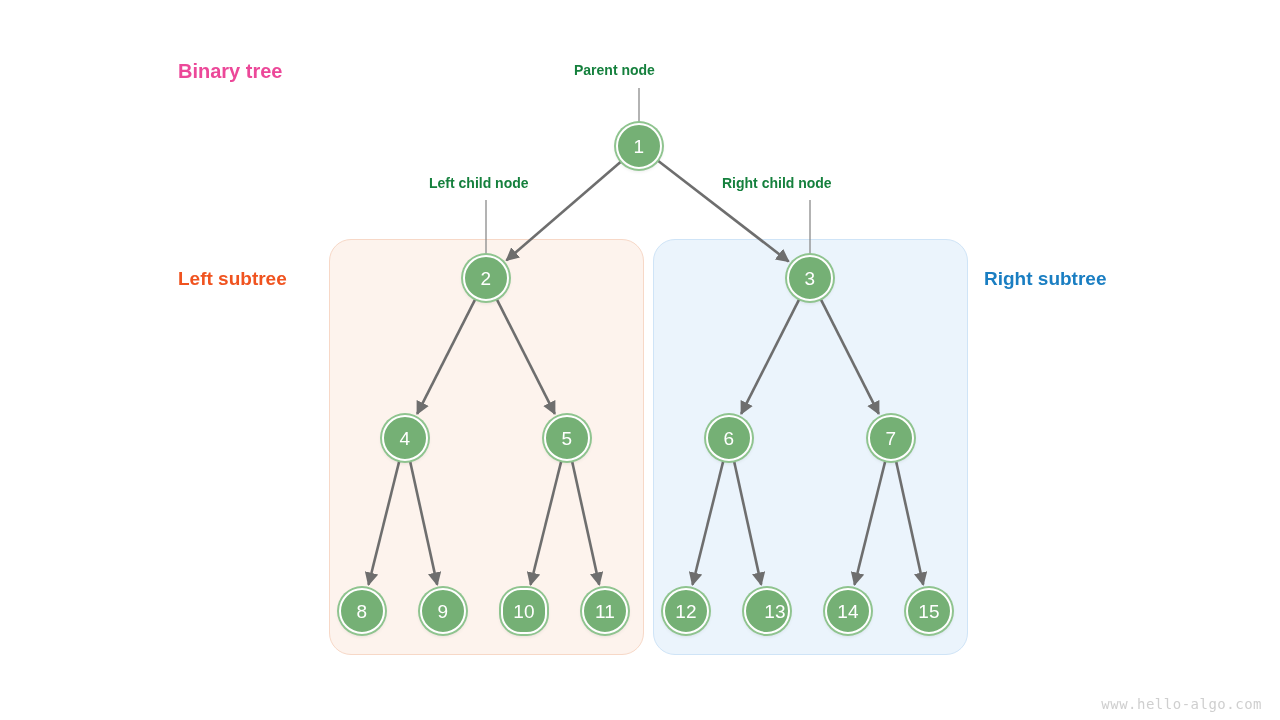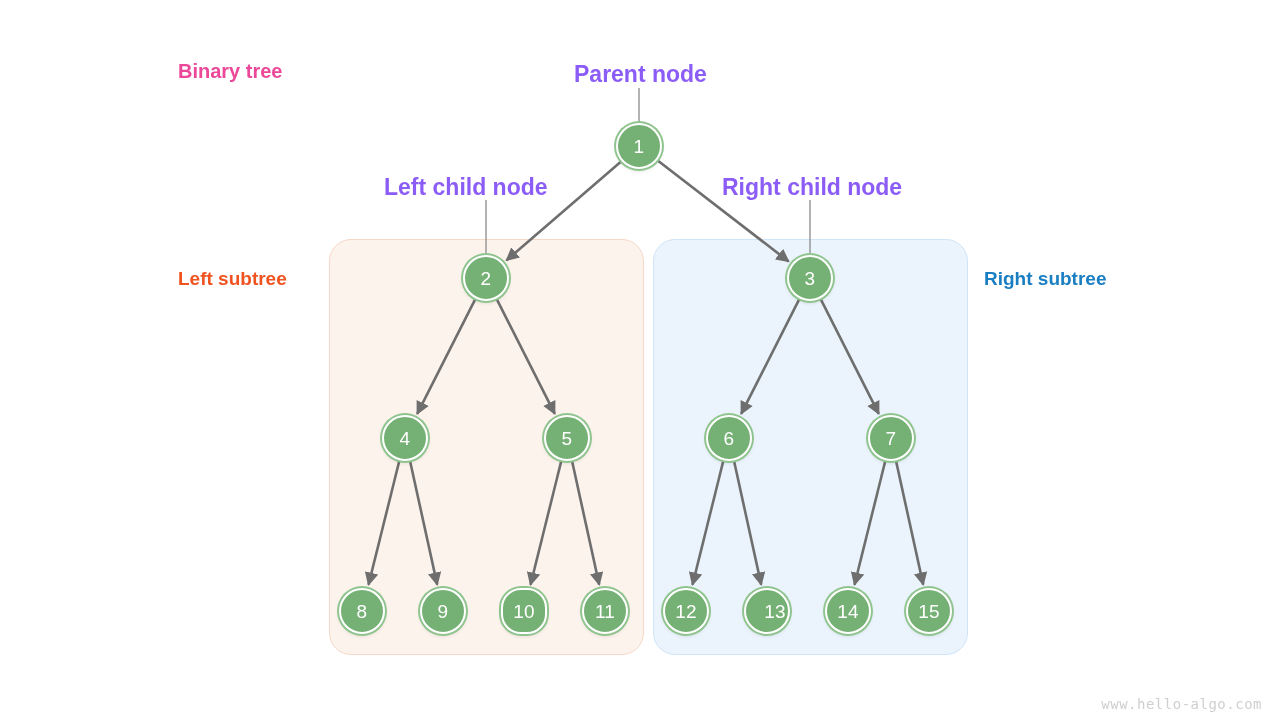--- a/index.html
+++ b/index.html
@@ -76,22 +76,22 @@
     position: absolute;
     white-space: nowrap;
     font-weight: bold;
     line-height: 1;
   }
   .label.title {
     font-size: 20px;
     color: #ec4899;
   }
   .label.callout {
-    font-size: 23px;
-    color: #8b5cf6;
+    font-size: 14px;
+    color: #15803d;
     text-align: right;
   }
   .label.left-sub {
     font-size: 19px;
     color: #f0531f;
   }
   .label.right-sub {
     font-size: 19px;
     color: #1a7ec2;
   }
@@ -158,21 +158,21 @@
       <div class="node" style="left: 686px; top: 611px;">12</div>
       <div class="node" style="left: 767px; top: 611px; padding-left: 16px;">13</div>
       <div class="node" style="left: 848px; top: 611px;">14</div>
       <div class="node" style="left: 929px; top: 611px;">15</div>
     </div>
 
   <div class="label title" style="left:178px; top:61px;">Binary tree</div>
 
   <div class="label callout" style="left:574px; top:63px;">Parent node</div>
 
-  <div class="label callout" style="left:384px; top:176px;">Left child node</div>
+  <div class="label callout" style="left:429px; top:176px;">Left child node</div>
 
   <div class="label callout" style="left:722px; top:176px;">Right child node</div>
 
   <div class="label left-sub" style="left:178px; top:269px;">Left subtree</div>
 
   <div class="label right-sub" style="left:984px; top:269px;">Right subtree</div>
 
   <div id="watermark">www.hello-algo.com</div>
 </div>
 

